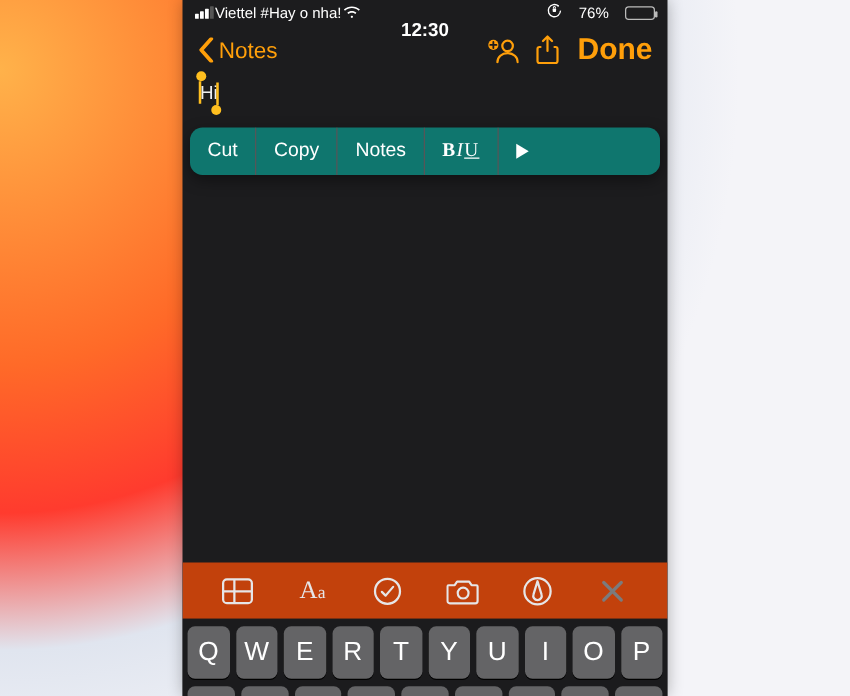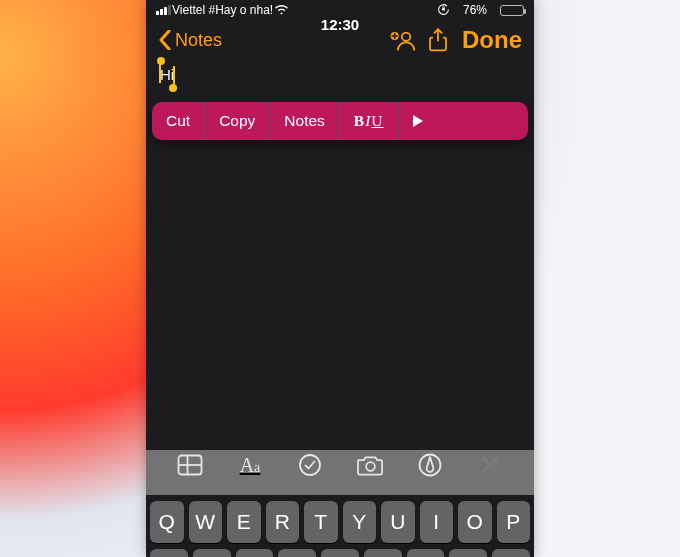--- a/index.html
+++ b/index.html
@@ -42,39 +42,39 @@
     padding:4px 14px 0 14px; color:#eee; font-size:15px; position:relative; height:20px;
   }
   .sel-text { background:rgba(255,159,10,.0); position:relative; display:inline-block;}
   .sel-handle { width:8px; height:8px; background:#ffbf1f; border-radius:50%; position:absolute; }
   .sel-handle.start { top:-9px; left:-3px; }
   .sel-handle.end { bottom:-9px; right:-3px; }
   .sel-caret { position:absolute; width:2px; height:18px; background:#ffbf1f; }
   .sel-caret.s { left:-1px; top:-1px; } .sel-caret.e { right:-1px; top:0; }
 
   .ctx-menu {
-    margin:20px 6px 0 6px; background:#be185d; border-radius:10px;
+    margin:20px 6px 0 6px; background:#0f766e; border-radius:10px;
     display:flex; align-items:stretch; height:38px; overflow:hidden;
     box-shadow:0 4px 12px rgba(0,0,0,.4);
   }
   .ctx-item {
     color:#fff; font-size:15.5px; display:flex; align-items:center; justify-content:center;
     padding:0 14px; border-right:1px solid #565658; white-space:nowrap;
   }
   .ctx-item:last-child { border-right:none; padding:0 12px;}
   .biubox { font-family:Georgia,serif; letter-spacing:1px;}
   .biubox .B{font-weight:700;} .biubox .I{font-style:italic;} .biubox .U{text-decoration:underline;}
   .arrow svg { width:14px; height:14px; fill:#fff; }
 
   .editor-space { flex:1; }
   .phone-flex { display:flex; flex-direction:column; height:100%; }
 
   .kb-toolbar {
-    height:45px; display:flex; justify-content:space-around;
-    background:#737373; padding:0 14px;text-decoration:underline;
+    height:45px; display:flex; align-items:center; justify-content:space-around;
+    background:#c2410c; padding:0 14px;
   }
   .kb-toolbar .tb { width:30px; height:30px; display:flex; align-items:center; justify-content:center; }
   .kb-toolbar svg { stroke:#e6e6e8; fill:none; stroke-width:1.8; }
   .tb.close svg line{ stroke:#7b7b7d; stroke-width:2.6; stroke-linecap:round;}
   .Aa-txt { color:#e6e6e8; font-size:20px; font-family:Georgia,serif;}
   .Aa-txt .sm{ font-size:14px;}
 
   .keyboard {
     background:#1b1b1d; padding:6px 4px 0 4px;
   }

